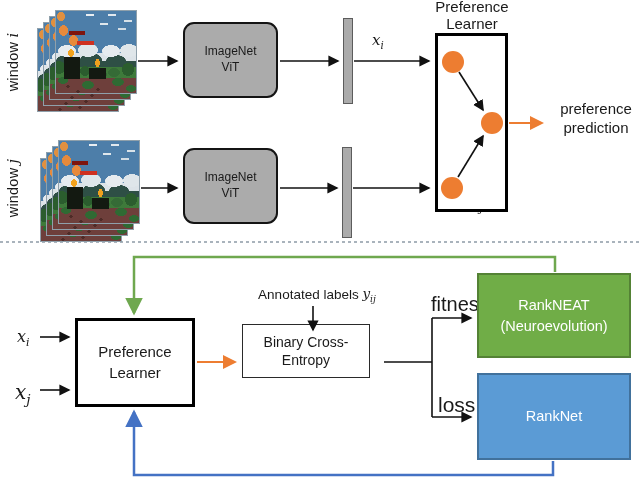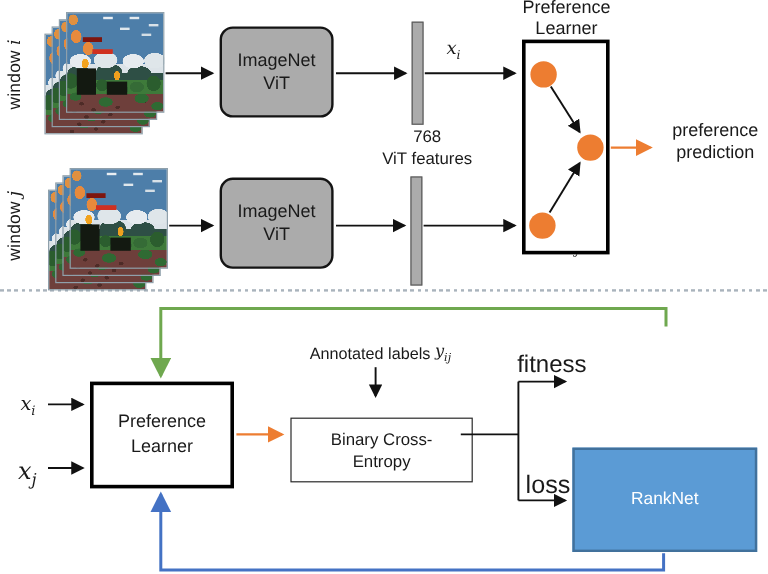--- a/index.html
+++ b/index.html
@@ -6,21 +6,21 @@
   .canvas{position:relative;width:640px;height:478px;background:#fff;overflow:hidden;
           font-family:"Liberation Sans",sans-serif;color:#1a1a1a;}
   .abs{position:absolute;}
   .pre{white-space:pre-line;}
   .ctr{display:flex;align-items:center;justify-content:center;text-align:center;}
   .math{font-family:"DejaVu Serif",serif;font-style:italic;}
   .math sub{font-size:0.68em;font-style:italic;}
   .rot{transform:rotate(-90deg);font-size:14.5px;letter-spacing:.2px;}
   
   .vit-box{width:95px;height:76px;background:#ABABAB;border:2px solid #141414;border-radius:11px;
-           font-size:15px;line-height:1.3;box-sizing:border-box;}
+           font-size:12px;line-height:1.3;box-sizing:border-box;}
   .pl-box{background:#fff;border:3px solid #000;box-sizing:border-box;font-size:15px;line-height:1.35;}
   .bce-box{background:#fff;border:1.5px solid #2a2a2a;box-sizing:border-box;font-size:14px;line-height:1.3;}
   .gbox{background:#70AD47;border:2px solid #548235;color:#fff;font-size:14.5px;line-height:1.4;box-sizing:border-box;padding:2px 6px;}
   .bbox{background:#5B9BD5;border:2px solid #41719C;color:#fff;font-size:14.5px;line-height:1.4;box-sizing:border-box;padding:2px 8px;}
   .bar{width:10px;background:#ABABAB;border:1px solid #5c5c5c;box-sizing:border-box;}
   .divider{left:0;top:241px;width:640px;height:2px;
            background:repeating-linear-gradient(90deg,#a9b3bc 0 3px,transparent 3px 6px);}
   
   .stack{position:absolute;}
   .game-frame{position:absolute;width:82px;height:84px;box-sizing:border-box;border:1px solid #8fa0ab;
@@ -88,22 +88,20 @@
   </div>
 
   <div class="abs vit-box ctr pre" style="left:183px;top:22px;">ImageNet
 ViT</div>
   <div class="abs vit-box ctr pre" style="left:183px;top:148px;">ImageNet
 ViT</div>
 
   <div class="abs bar" style="left:343px;top:18px;height:86px;"></div>
   <div class="abs bar" style="left:342px;top:147px;height:91px;"></div>
 
-  <div class="abs ctr pre" style="left:301px;top:104px;width:110px;font-size:14px;line-height:1.35;">768
-ViT features</div>
 
   <div class="abs math" style="left:372px;top:31px;font-size:15px;">
     <span>x</span><sub>i</sub>
   </div>
   <div class="abs math" style="left:471px;top:194px;font-size:15px;">
     <span>x</span><sub>j</sub>
   </div>
 
   <div class="abs ctr pre" style="left:412px;top:-2px;width:120px;font-size:15px;line-height:1.15;">Preference
 Learner</div>
@@ -121,26 +119,30 @@
     <span>x</span><sub>j</sub>
   </div>
 
   <div class="abs pl-box ctr pre" style="left:75px;top:318px;width:120px;height:89px;">Preference
 Learner</div>
 
   <div class="abs ctr" style="left:237px;top:285px;width:160px;font-size:13.5px;">
     <span>Annotated labels</span>&nbsp;<span class="math"><span>y</span><sub>ij</sub></span>
   </div>
 
-  <div class="abs bce-box ctr pre" style="left:242px;top:348px;width:152px;height:54px;">Binary Cross-
+  <div class="abs bce-box ctr pre" style="left:242px;top:324px;width:128px;height:54px;">Binary Cross-
 Entropy</div>
 
   <div class="abs" style="left:431px;top:293px;font-size:20px;">fitness</div>
   <div class="abs" style="left:438px;top:393px;font-size:21px;">loss</div>
 
+  <div class="abs gbox ctr" style="left:477px;top:273px;width:154px;height:85px;flex-direction:column;">
+    <span>RankNEAT</span>
+    <span>(Neuroevolution)</span>
+  </div>
   <div class="abs bbox ctr" style="left:477px;top:373px;width:154px;height:87px;flex-direction:row;align-items:center;">
     <span>RankNet</span>
   </div>
 
   <svg class="wire" width="640" height="478" viewBox="0 0 640 478">
     <defs>
       <marker id="ab" markerWidth="8" markerHeight="8" refX="6" refY="3.5" orient="auto">
         <path d="M0,0 L7,3.5 L0,7 Z" fill="#111"></path>
       </marker>
       <marker id="ao" markerWidth="8" markerHeight="8" refX="6" refY="3.5" orient="auto">

